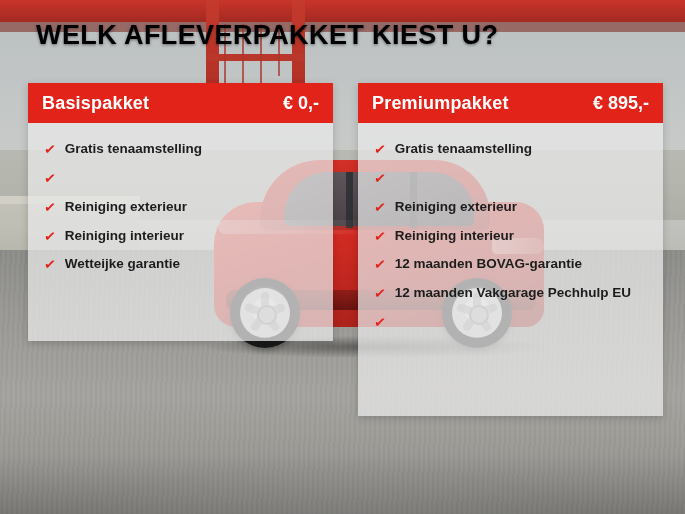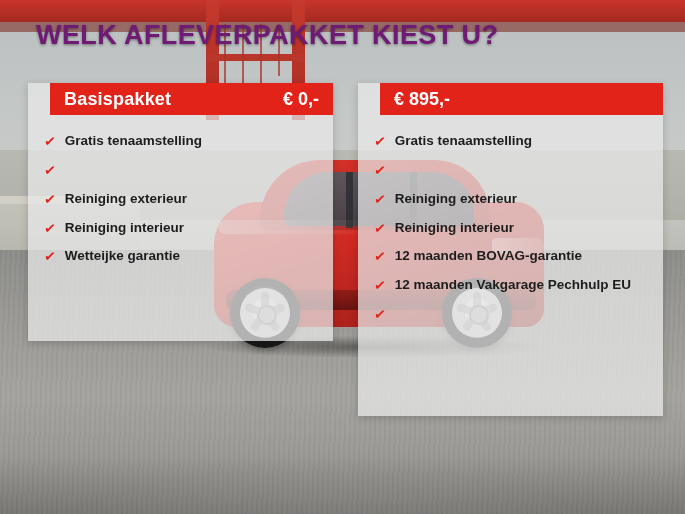--- a/index.html
+++ b/index.html
@@ -204,21 +204,21 @@
     background: linear-gradient(90deg, rgba(255,255,255,0.55), rgba(255,200,190,0.25));
     border-radius: 8px 14px 14px 8px;
     opacity: .75;
   }
 
   
   .headline {
     position: absolute;
     left: 36px;
     top: 20px;
-    color: #701a75;
+    color: #000000;
     font-size: 27px;
     font-weight: bold;
     letter-spacing: 0.4px;
     text-shadow: 0 1px 3px rgba(0,0,0,0.45);
     white-space: nowrap;
   }
 
   
   .panel {
     position: absolute;
@@ -232,28 +232,27 @@
     height: 258px;
   }
   .panel.premium {
     left: 358px;
     top: 83px;
     width: 305px;
     height: 333px;
   }
   .panel-head {
     position: relative;
-    height: 32px;
+    height: 40px;
     background: #e2231a;
     display: flex;
     align-items: center;
     justify-content: space-between;
     padding: 0 14px;
     box-sizing: border-box;
-    margin-left: 22px;
   }
   .panel-title {
     color: #ffffff;
     font-size: 18px;
     font-weight: bold;
     letter-spacing: 0.2px;
   }
   .panel-price {
     color: #ffffff;
     font-size: 18px;
@@ -364,20 +363,21 @@
       </li>
       <li>
         <span class="check">✓</span>
         <span class="item-text">Wetteijke garantie</span>
       </li>
     </ul>
   </div>
 
   <div class="panel premium">
     <div class="panel-head">
+      <span class="panel-title">Premiumpakket</span>
       <span class="panel-price">€ 895,-</span>
     </div>
     <ul class="panel-list">
       <li>
         <span class="check">✓</span>
         <span class="item-text">Gratis tenaamstelling</span>
       </li>
       <li>
         <span class="check">✓</span>
       </li>

